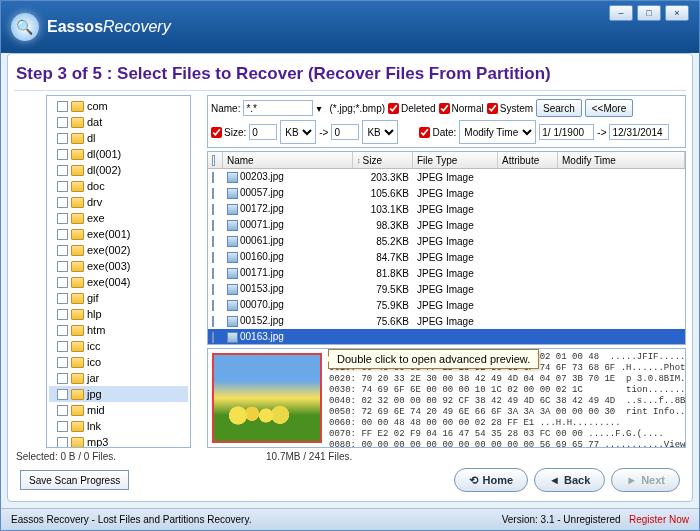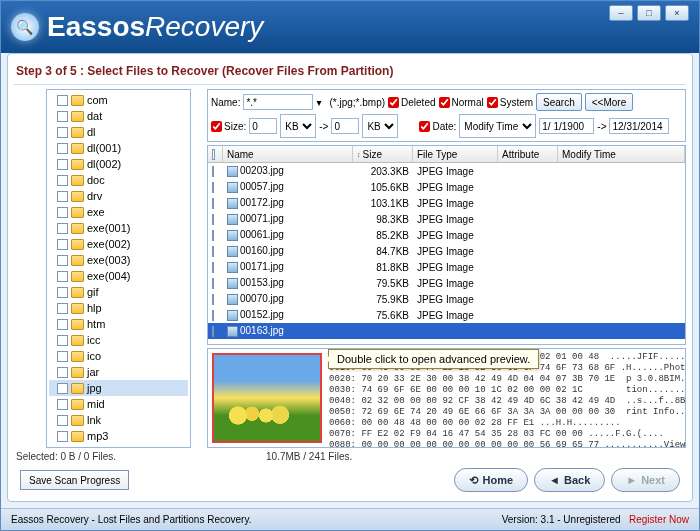--- a/index.html
+++ b/index.html
@@ -1,26 +1,26 @@
 <!DOCTYPE html>
 <html><head>
 <meta charset="utf-8">
 <style>
 * { box-sizing: border-box; margin: 0; padding: 0; }
 body { font-family: Tahoma, Arial, sans-serif; font-size: 11px; background: #fff; width: 700px; margin: 0 auto; }
 .window { width: 700px; height: 531px; border: 1px solid #5a8cc5; background: #e8f0f8; display: flex; flex-direction: column; }
 .titlebar { height: 52px; background: linear-gradient(to bottom, #2b6cb6, #0f4a8a); display: flex; align-items: center; padding: 0 10px; position: relative; }
 .logo { width: 28px; height: 28px; border-radius: 50%; background: radial-gradient(#fff, #78baf0); box-shadow: 0 0 8px rgba(255,255,255,0.5); margin-right: 8px; display:flex; align-items:center; justify-content:center; }
 .logo::before { content: "🔍"; font-size: 14px; }
-.title-text { color: #fff; font-size: 28px; font-weight: bold; }
+.title-text { color: #fff; font-size: 16px; font-weight: bold; }
 .title-text em { font-style: italic; font-weight: normal; }
 .win-controls { position: absolute; top: 4px; right: 10px; display: flex; gap: 4px; }
 .win-btn { width: 24px; height: 16px; background: linear-gradient(#f5faff,#c6dcf0); border: 1px solid #6a95c4; border-radius: 2px; font-size: 9px; display:flex; align-items:center; justify-content:center; cursor:pointer; color:#234; }
 .content { flex: 1; background: #fff; margin: 0 6px 6px 6px; border: 1px solid #a8c5e3; border-radius: 4px; padding: 6px; display: flex; flex-direction: column; overflow: hidden; }
-.step-header { color: #7f1d1d; font-weight: bold; font-size: 12px; padding: 4px 2px 6px 2px; border-bottom: 1px solid #cdddf0; }
+.step-header { color: #4c1d95; font-weight: bold; font-size: 17px; padding: 4px 2px 6px 2px; border-bottom: 1px solid #cdddf0; }
 .body { flex: 1; display: flex; gap: 16px; overflow: hidden; margin-top: 4px; padding-left: 32px; }
 .tree { width: 145px; border: 1px solid #9cb8d8; background: #fff; overflow-y: auto; padding: 2px; }
 .tree-item { display: flex; align-items: center; height: 16px; padding-left: 8px; white-space: nowrap; cursor: pointer; }
 .tree-item.sel { background: #cde0f5; }
 .folder-icon { width: 13px; height: 11px; background: linear-gradient(#ffe08a,#f5c33a); border: 1px solid #c89020; margin-right: 3px; border-radius: 1px; }
 .chk { width: 11px; height: 11px; border: 1px solid #7a95b5; margin-right: 3px; background:#fff; }
 .right { flex: 1; display: flex; flex-direction: column; overflow: hidden; }
 .filters { border: 1px solid #9cb8d8; padding: 3px; display: flex; flex-direction: column; gap: 3px; font-size: 10px; }
 .filter-row { display: flex; align-items: center; gap: 3px; flex-wrap: nowrap; }
 .filter-row label { white-space: nowrap; }

